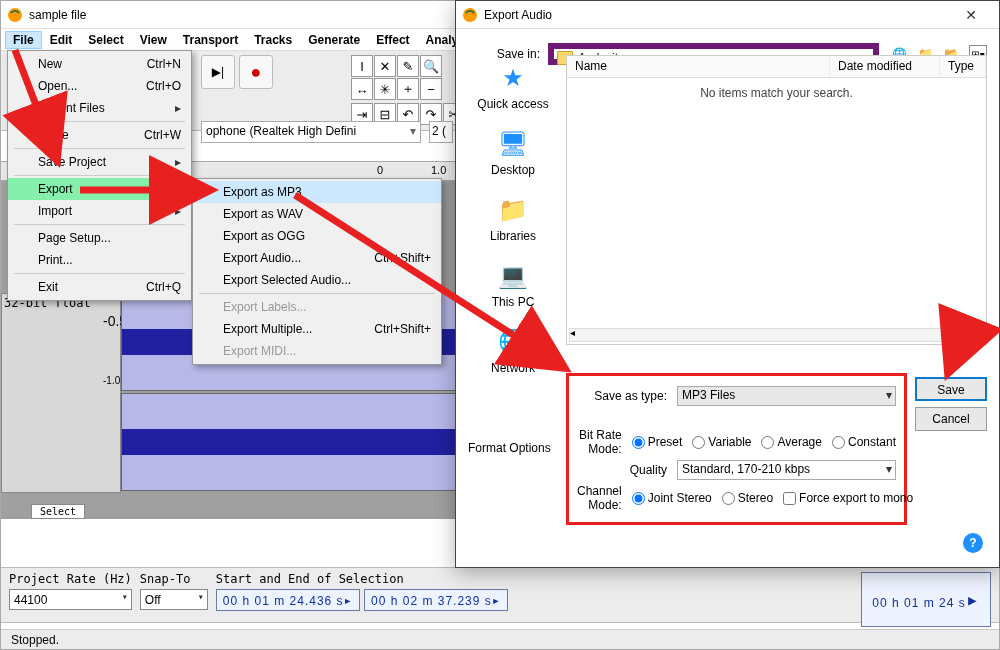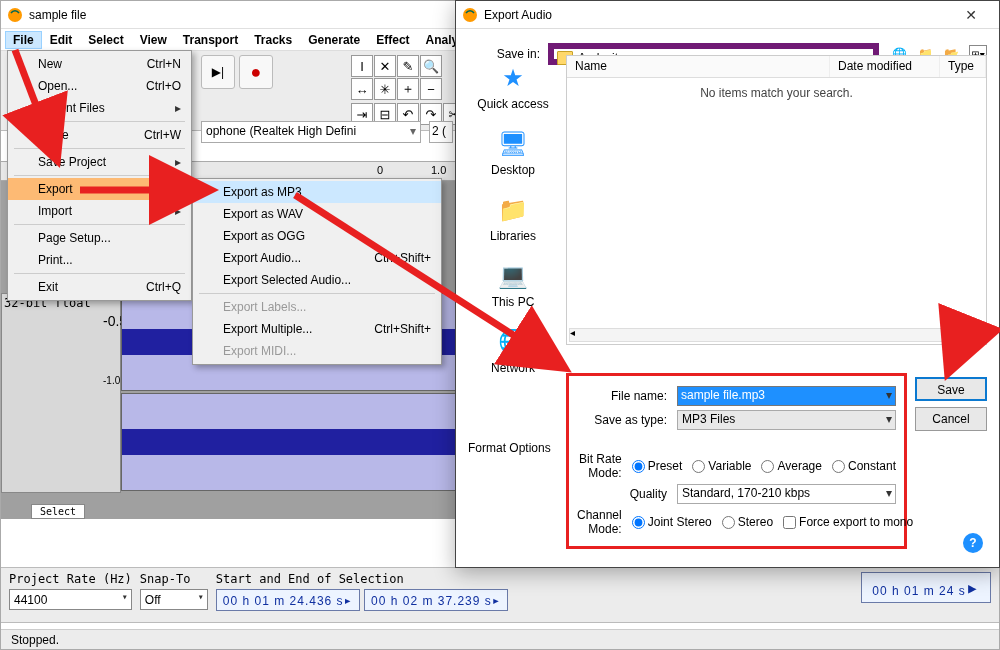--- a/index.html
+++ b/index.html
@@ -35,21 +35,21 @@
 .track-wave { position:absolute; left:120px; top:112px; right:0; height:200px; }
 .wave-ch { height:98px; background:#b8b8e8; border:1px solid #666; margin-bottom:2px; position:relative; overflow:hidden; }
 .wave-fill { position:absolute; left:0; top:5px; bottom:5px; right:0; background:linear-gradient(to right,#3838b8 0%,#3838b8 2%,transparent 2%,transparent 3%) repeat-x; background-size:3px 100%; }
 .wave-fill:before { content:""; position:absolute; left:0; right:0; top:35%; bottom:35%; background:#2020a0; }
 .select-btn { position:absolute; left:30px; bottom:0; background:#fff; border:1px solid #888; padding:1px 8px; font-size:10px; font-family:monospace; }
 
 
 .dropdown { position:absolute; left:7px; top:50px; width:185px; background:#f0f0f0; border:1px solid #999; box-shadow:3px 3px 6px rgba(0,0,0,.3); z-index:20; padding:2px; }
 .dropdown .mi { padding:4px 8px 4px 28px; position:relative; display:flex; justify-content:space-between; }
 .dropdown .mi .arr { color:#333; }
-.dropdown .mi.sel { background:#fdba74; margin:0 -2px; padding-left:30px; padding-right:10px; }
+.dropdown .mi.sel { background:#86efac; margin:0 -2px; padding-left:30px; padding-right:10px; }
 .dropdown .sep { height:1px; background:#ccc; margin:2px 4px; }
 
 .submenu { position:absolute; left:192px; top:178px; width:250px; background:#f0f0f0; border:1px solid #999; box-shadow:3px 3px 6px rgba(0,0,0,.3); z-index:20; padding:2px; }
 .submenu .mi { padding:4px 8px 4px 28px; display:flex; justify-content:space-between; }
 .submenu .mi.sel { background:#cce8ff; margin:0 -2px; padding-left:30px; padding-right:10px; }
 .submenu .mi.dis { color:#999; }
 .submenu .sep { height:1px; background:#ccc; margin:2px 4px; }
 
 
 .dialog { position:absolute; left:455px; top:0; width:545px; height:568px; background:#fff; border:1px solid #444; box-shadow:0 5px 20px rgba(0,0,0,.3); z-index:30; }
@@ -95,21 +95,21 @@
 
 .help { position:absolute; right:16px; bottom:14px; width:20px; height:20px; border-radius:50%; background:#1e90ff; color:#fff; text-align:center; line-height:20px; font-weight:bold; }
 
 
 .bottombar { position:absolute; left:0; bottom:26px; right:0; height:56px; background:#ececec; border-top:1px solid #bbb; border-bottom:1px solid #bbb; padding:4px 8px; display:flex; gap:8px; align-items:flex-start; }
 .bgrp { display:flex; flex-direction:column; font-size:11px; }
 .bgrp .lbl { font-family:monospace; padding-bottom:3px; }
 .spin { background:#fff; border:1px solid #888; padding:2px 18px 2px 4px; font-family:monospace; font-size:13px; position:relative; min-width:68px; }
 .spin:after { content:"▾"; position:absolute; right:3px; top:1px; color:#333; font-size:10px; }
 .timebox { background:#edf4ff; border:1px solid #6a7aa8; padding:2px 6px; font-family:monospace; font-size:14px; color:#1030a0; letter-spacing:1px; }
-.timebox.big { font-size:22px; padding:2px 10px; }
+.timebox.big { font-size:22px; padding:14px 10px; }
 .statusbar { position:absolute; left:0; bottom:0; right:0; height:20px; background:#ececec; padding:3px 10px; border-top:1px solid #ccc; }
 
 
 .arrow { position:absolute; z-index:50; pointer-events:none; }
 .arrow svg { overflow:visible; }
 </style>
 </head>
 <body>
 
 <div class="main-win">
@@ -339,24 +339,20 @@
       <div style="flex:1">Name</div>
       <div style="width:110px">Date modified</div>
       <div style="width:46px">Type</div>
     </div>
     <div class="empty">No items match your search.</div>
     <div class="scroll"></div>
   </div>
 
   <div class="dlg-bottom">
     <div class="frow">
-      <label>File name:</label>
-      <div class="txtbox hl"><span>sample file.mp3</span></div>
-    </div>
-    <div class="frow">
       <label>Save as type:</label>
       <div class="combo2"><span>MP3 Files</span></div>
     </div>
     <div style="height:14px"></div>
     <div class="frow">
       <label>Bit Rate Mode:</label>
       <div class="radios">
         <label>
             <input type="radio" checked="" style="">
             <span>Preset</span>

